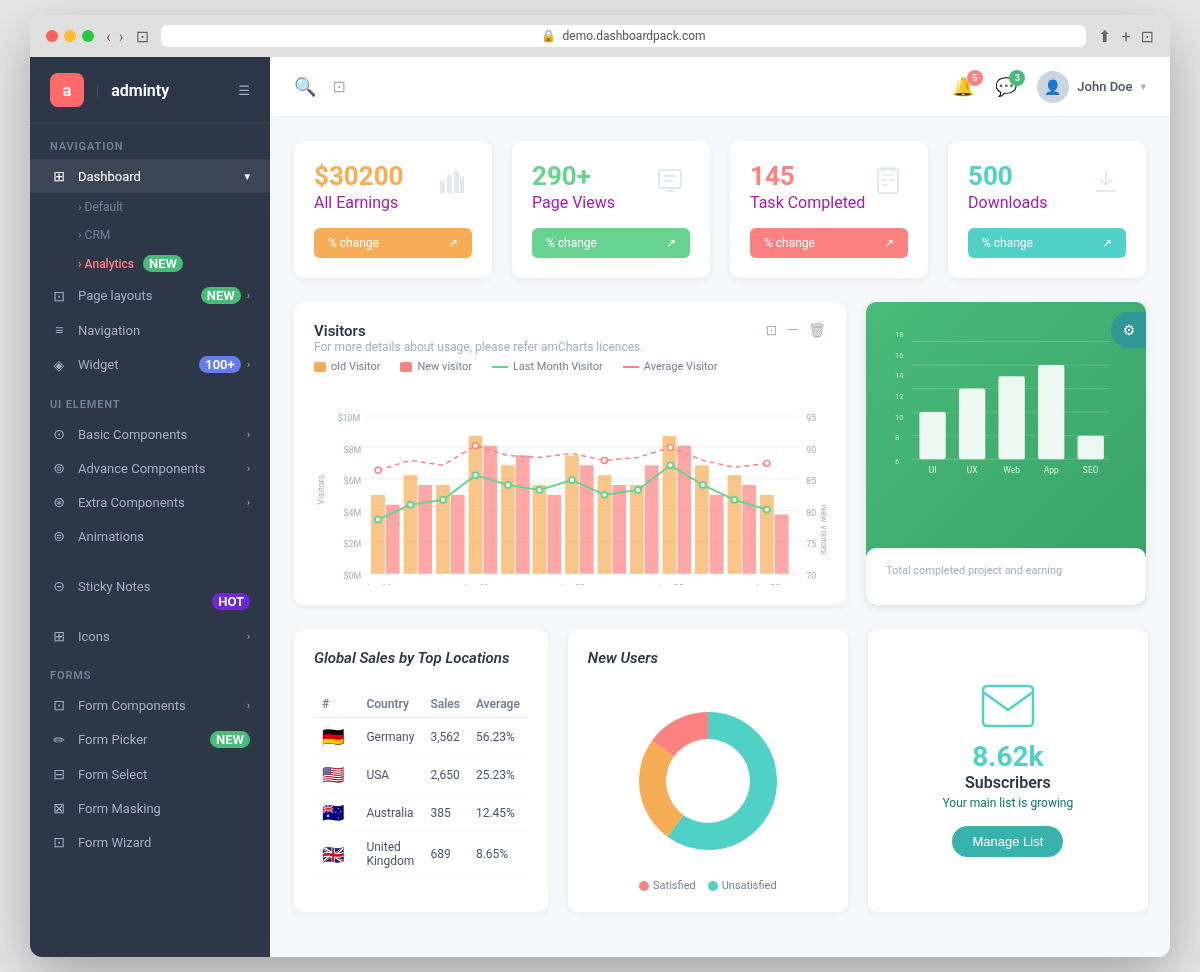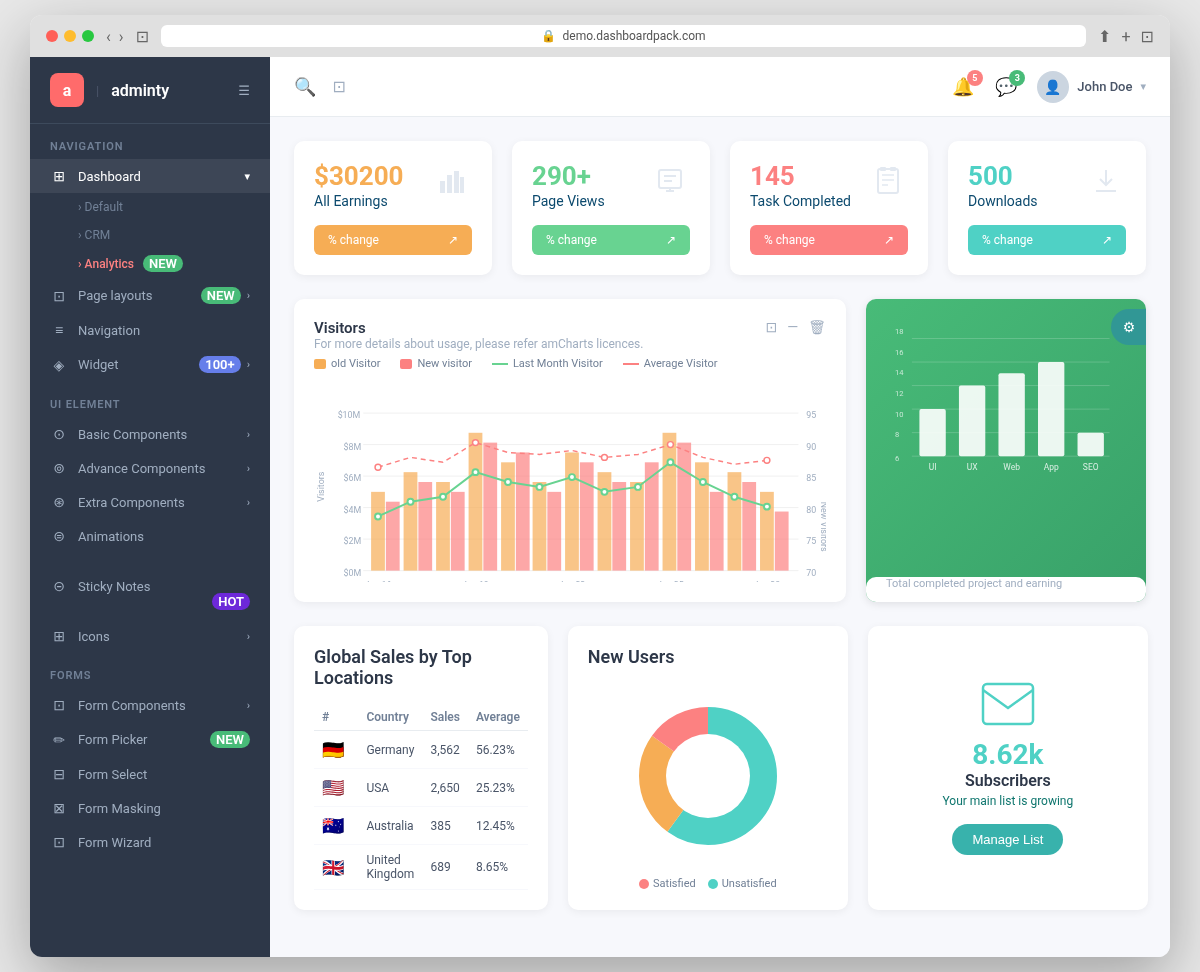--- a/index.html
+++ b/index.html
@@ -246,21 +246,21 @@
       margin-bottom: 16px;
     }
     .stat-value {
       font-size: 26px;
       font-weight: 700;
     }
     .stat-value.orange { color: #f6ad55; }
     .stat-value.green { color: #68d391; }
     .stat-value.red { color: #fc8181; }
     .stat-value.teal { color: #4fd1c5; }
-    .stat-label { font-size: 14px; color: #0c4a6e; margin-top: 2px; }
+    .stat-label { font-size: 16px; color: #a21caf; margin-top: 2px; }
     .stat-icon {
       width: 40px;
       height: 40px;
       display: flex;
       align-items: center;
       justify-content: center;
       font-size: 22px;
       color: #cbd5e0;
     }
     .stat-footer {
@@ -357,21 +357,21 @@
     .bar-chart-green {
       flex: 1;
       padding: 16px 16px 0;
       position: relative;
     }
     .bar-chart-green svg { width: 100%; height: 160px; }
 
     .green-card-bottom {
       background: white;
       border-radius: 10px 10px 0 0;
-      padding: 0 20px;
+      padding: 16px 20px;
       margin-top: 4px;
     }
     .green-card-bottom-title {
       font-size: 11px;
       color: #a0aec0;
       margin-bottom: 12px;
     }
     .green-stats-row {
       display: flex;
       gap: 20px;
@@ -386,21 +386,21 @@
       grid-template-columns: 1fr 280px 280px;
       gap: 20px;
     }
 
     .sales-card {
       background: white;
       border-radius: 10px;
       padding: 20px;
       box-shadow: 0 2px 8px rgba(0,0,0,0.06);
     }
-    .table-title { font-size: 18px; font-weight: 600; color: #2d3748; margin-bottom: 16px; }
+    .table-title { font-size: 15px; font-weight: 600; color: #2d3748; margin-bottom: 24px; font-style: italic; }
     .data-table { width: 100%; border-collapse: collapse; }
     .data-table th {
       text-align: left;
       font-size: 12px;
       color: #718096;
       font-weight: 600;
       padding: 6px 8px;
       border-bottom: 1px solid #e8ecf0;
     }
     .data-table td {

